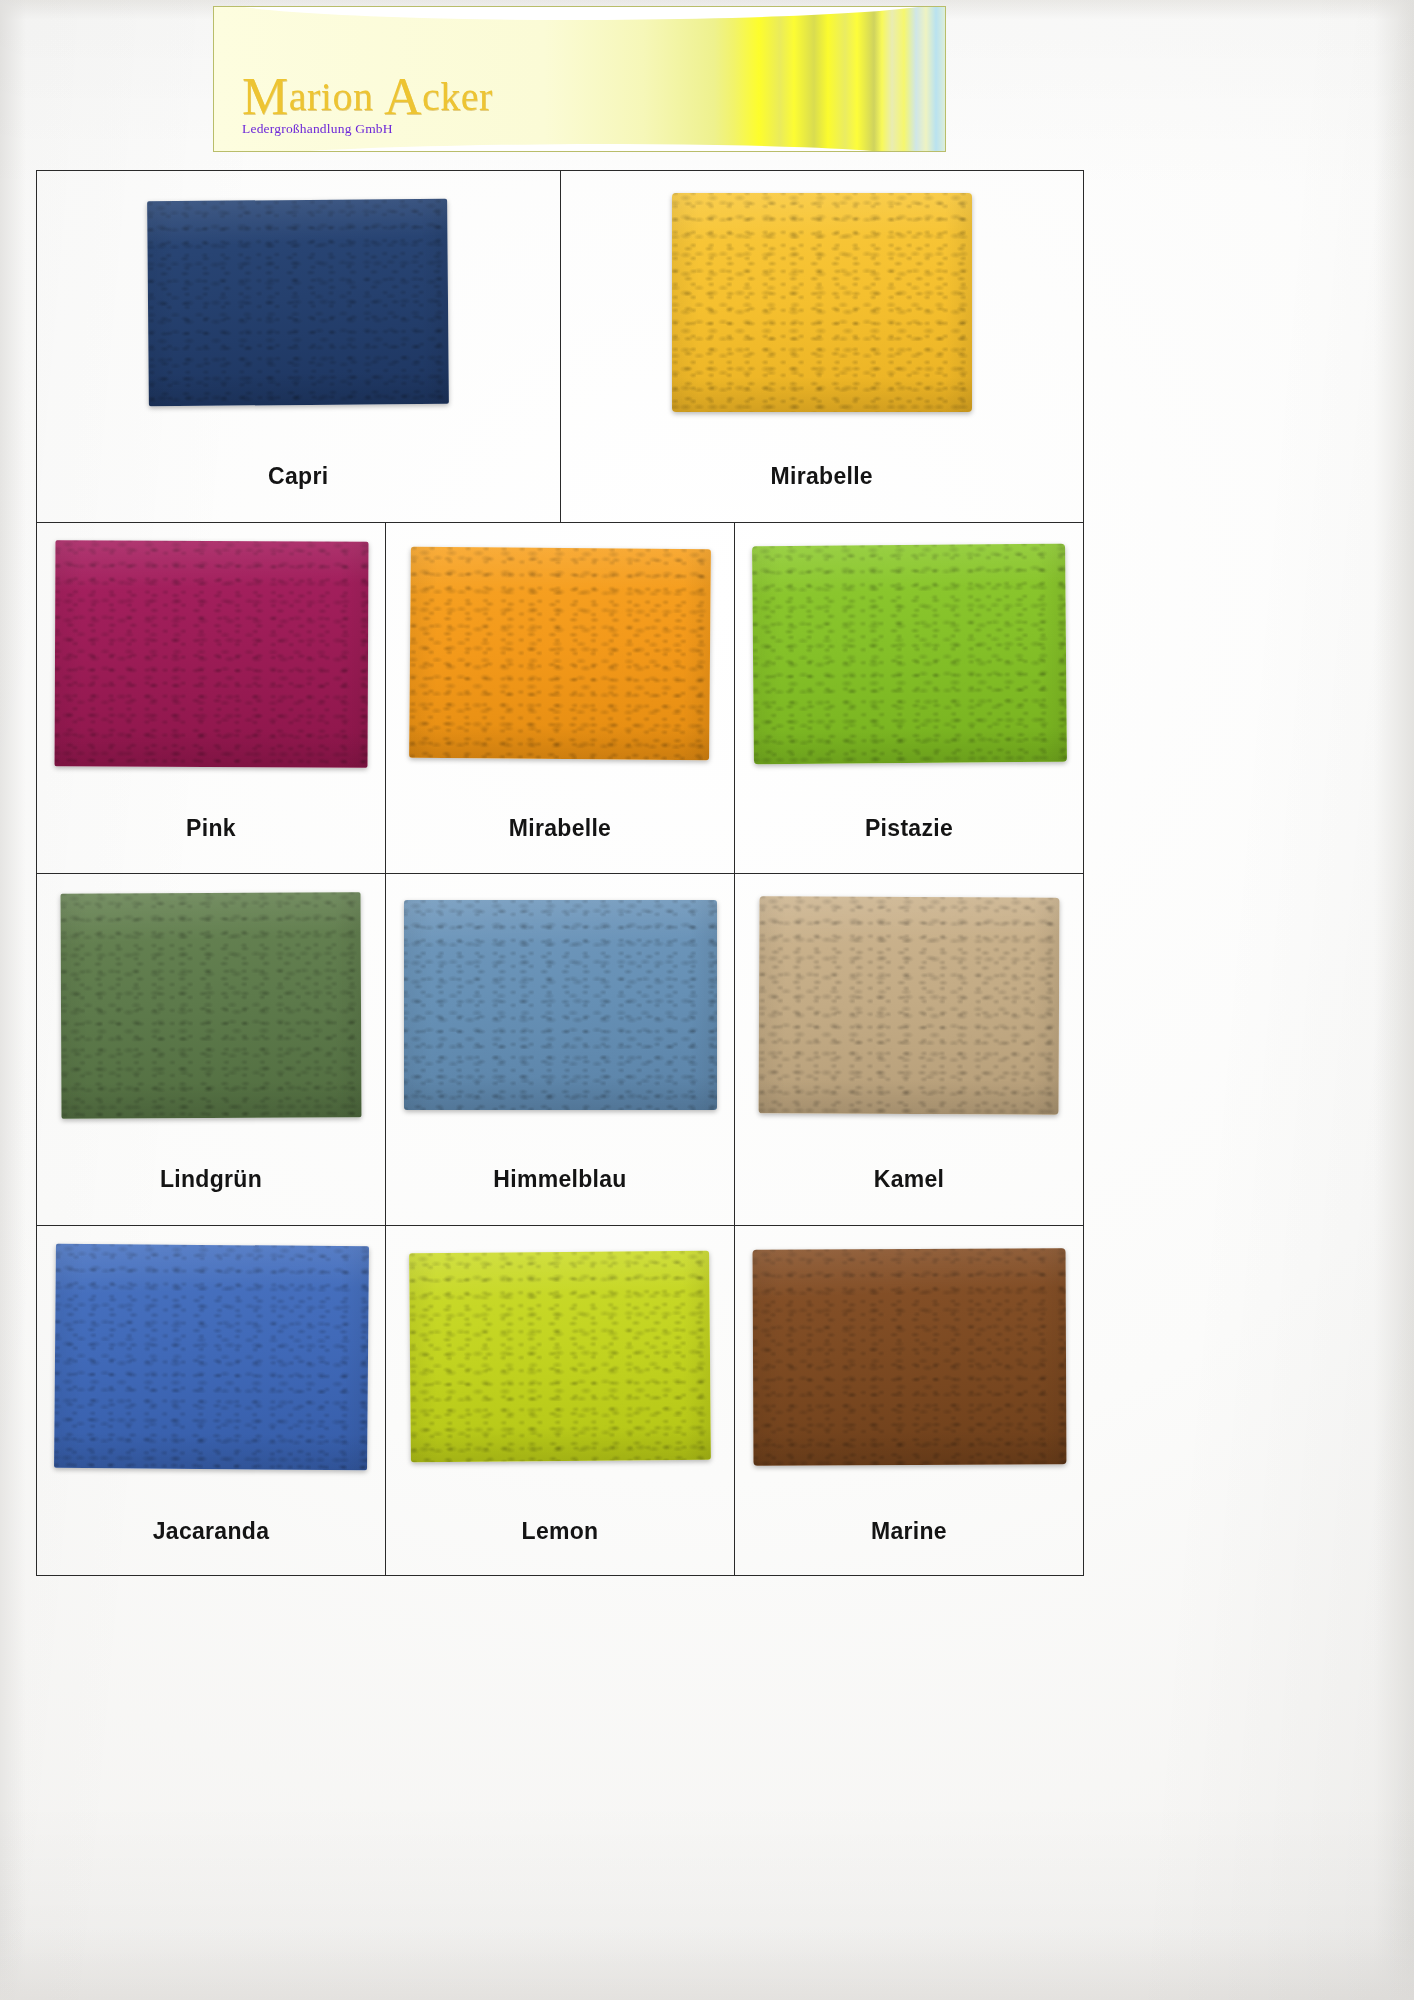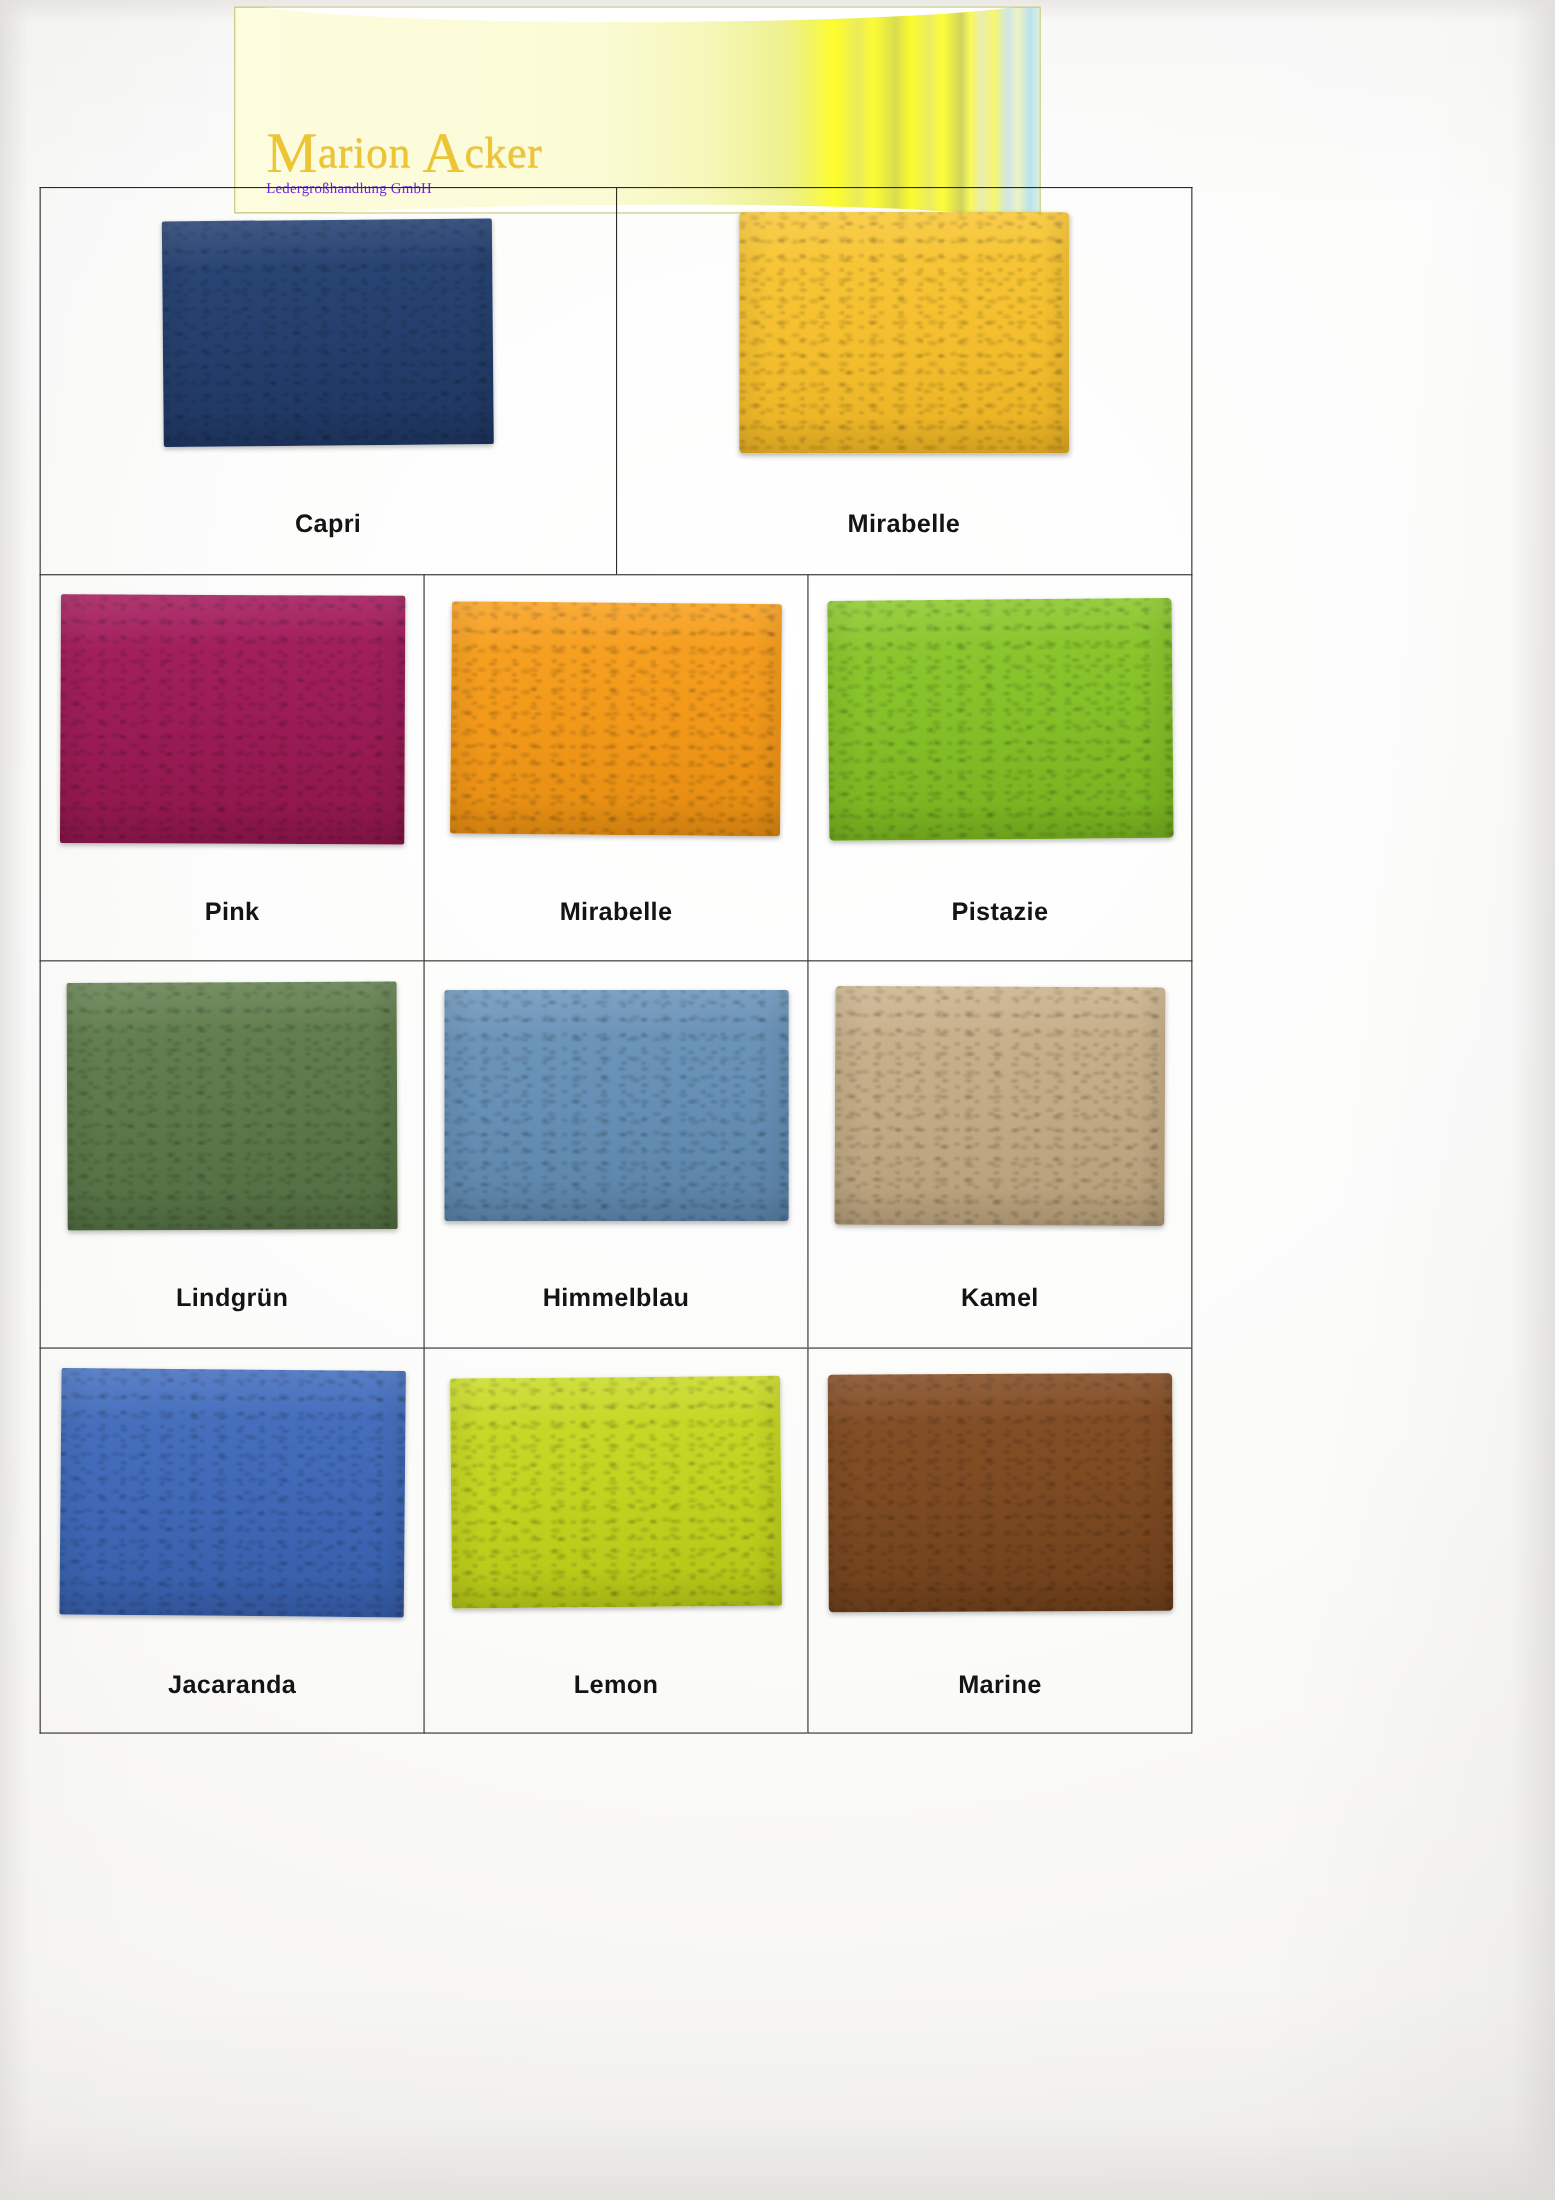--- a/index.html
+++ b/index.html
@@ -38,21 +38,21 @@
   .edge-right{right:0;top:0;width:40px;height:100%;background:linear-gradient(270deg,#e7e6e3,rgba(255,255,255,0));}
   .edge-top{left:0;top:0;width:100%;height:20px;background:linear-gradient(180deg,#eeedea,rgba(255,255,255,0));}
   .edge-bottom{left:0;bottom:0;width:100%;height:70px;background:linear-gradient(0deg,#eceae7,rgba(255,255,255,0));}
 
   
   #banner {
     position: absolute;
     left: 213px;
     top: 6px;
     width: 733px;
-    height: 188px;
+    height: 146px;
     overflow: hidden;
     border: 1px solid #b9bd6a;
     box-sizing: border-box;
     background: #fbfbdd;
   }
   #banner-stripes {
     position: absolute;
     inset: 0;
     background:
       linear-gradient(90deg,

